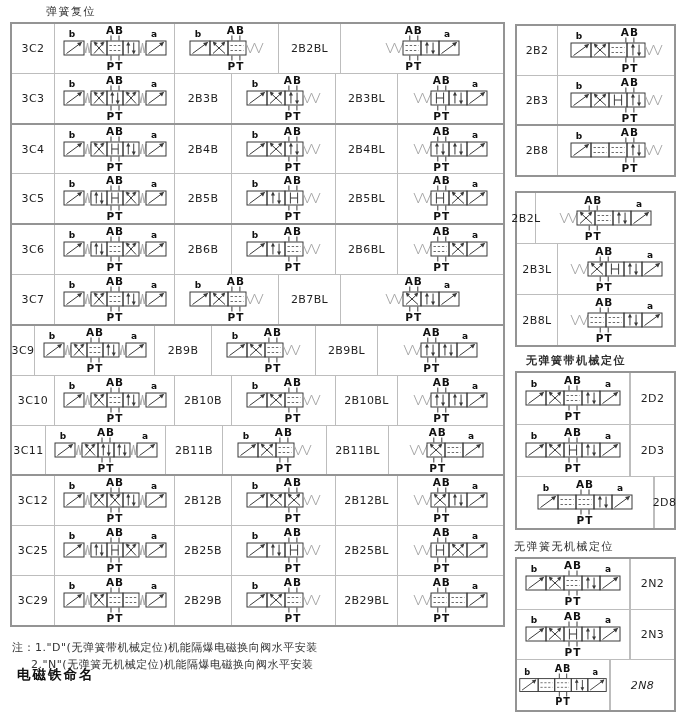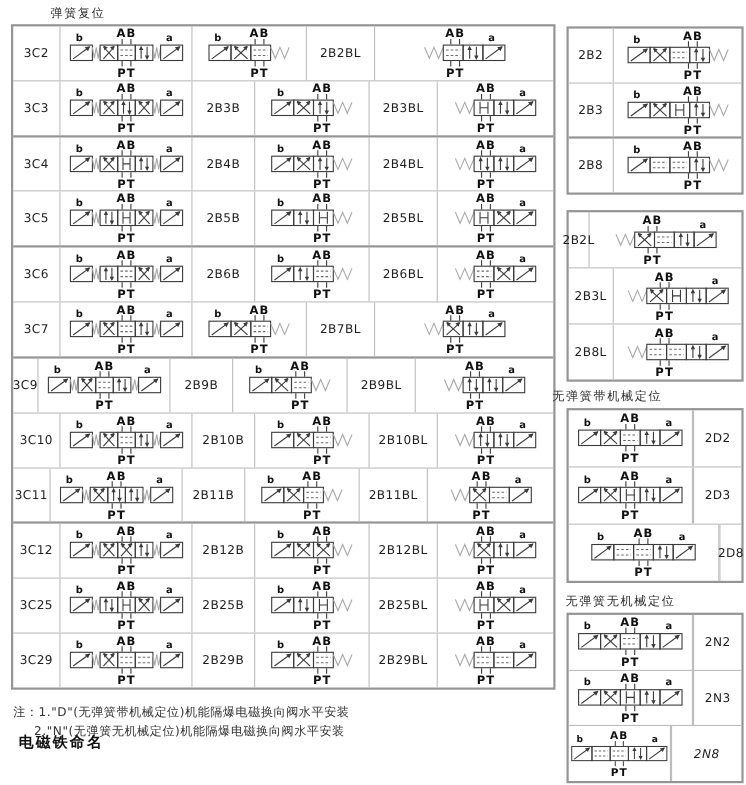--- a/index.html
+++ b/index.html
@@ -1250,21 +1250,21 @@
             <line class="k" x1="32.2" y1="10.5" x2="32.2" y2="15.5"></line>
             <line class="k" x1="40.2" y1="10.5" x2="40.2" y2="15.5"></line>
             <line class="k" x1="32.2" y1="30.5" x2="32.2" y2="35.5"></line>
             <line class="k" x1="40.2" y1="30.5" x2="40.2" y2="35.5"></line>
             <text class="tb" x="36.2" y="45">PT</text>
           </svg>
         </div>
       </div>
     </div>
 
-  <div class="sec-title" style="left:502px;top:353px;">无弹簧带机械定位</div>
+  <div class="sec-title" style="left:526px;top:353px;font-weight:bold;">无弹簧带机械定位</div>
 
   <div id="p3" class="tbl" style="left:515px;top:371px;width:161px;height:159px;">
       <div class="trow">
         <div class="cell " style="flex: 1 1 0%;">
           <svg width="100" height="47" viewBox="0 0 100 47">
             <rect class="k" x="3" y="16" width="20" height="14"></rect>
             <line class="k" x1="5.5" y1="28.5" x2="20.5" y2="17.5"></line>
             <polygon points="21,17 16,18 19,21.5" fill="#3a3a3a"></polygon>
             <text class="t" x="11" y="12">b</text>
             <rect class="k" x="23" y="16" width="18" height="14"></rect>

